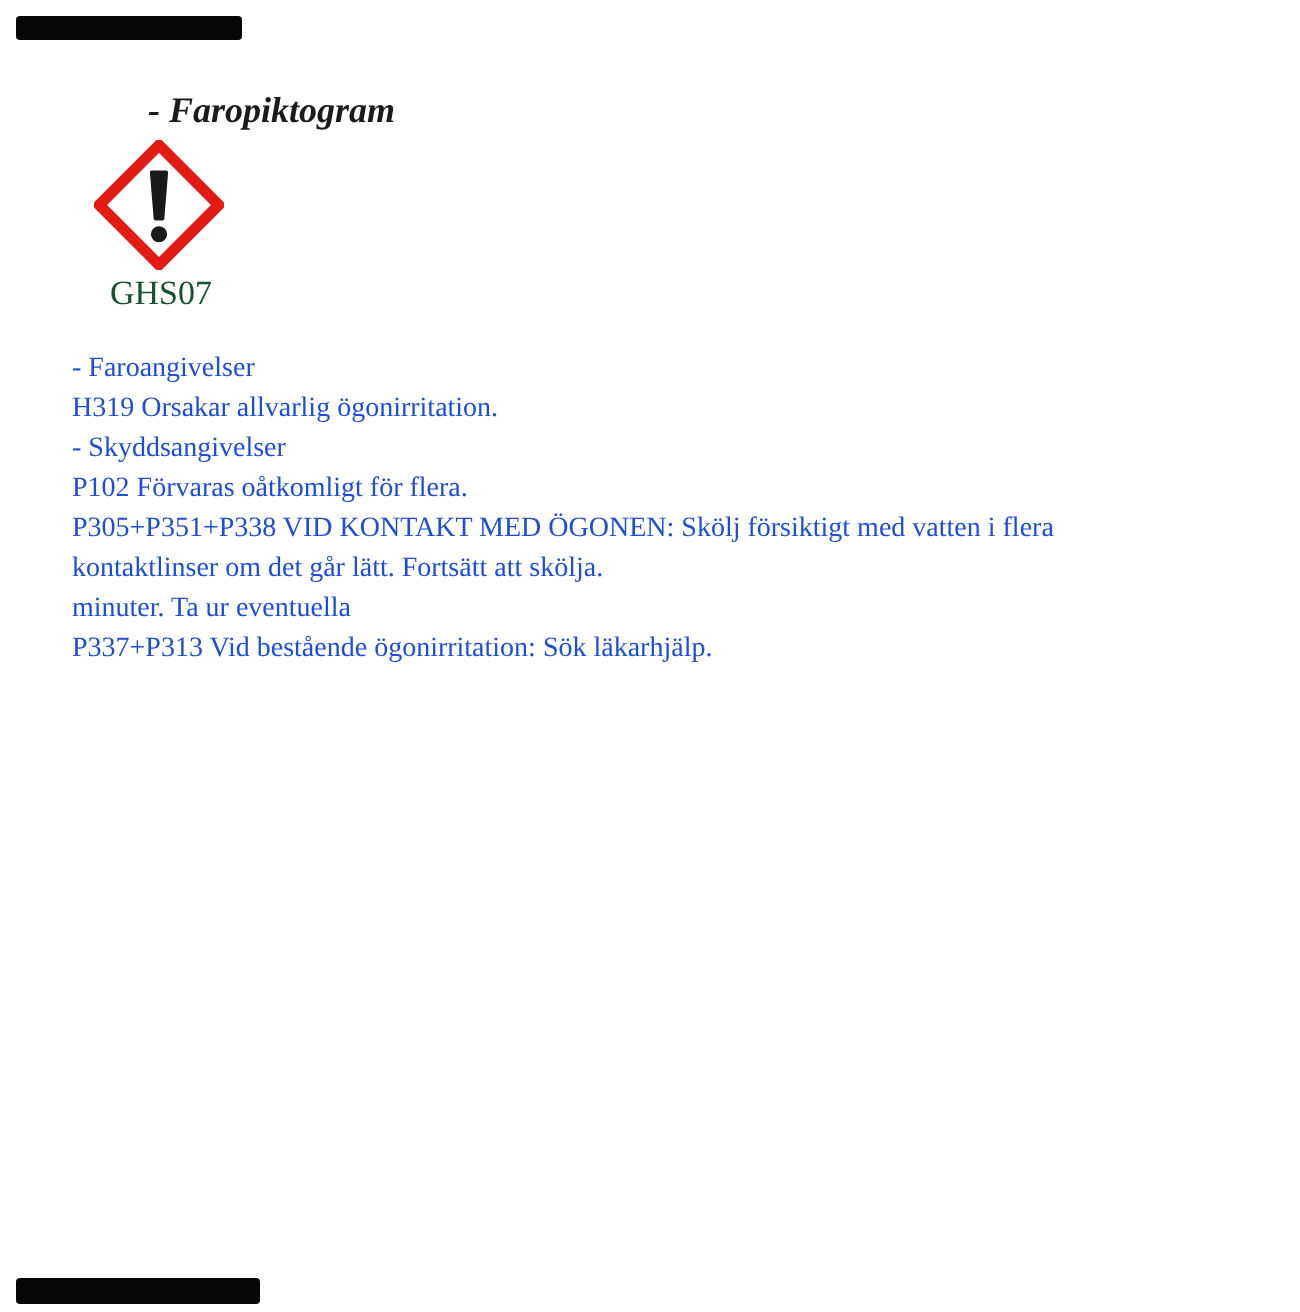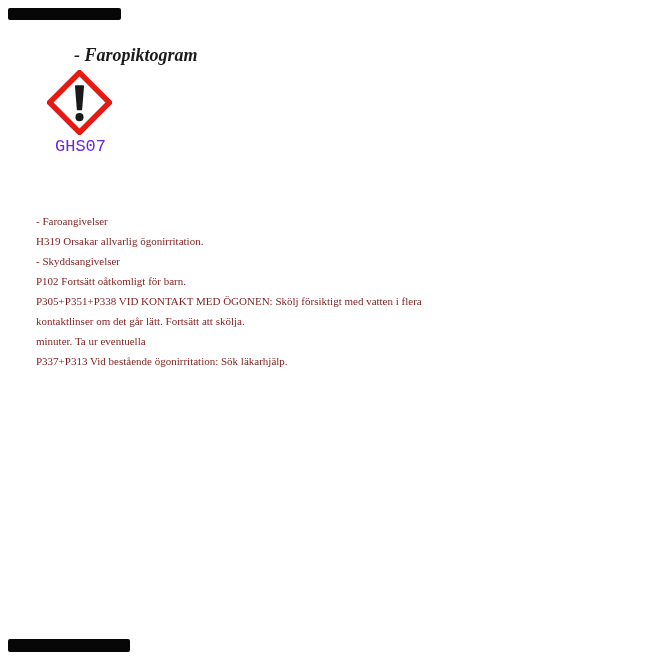--- a/index.html
+++ b/index.html
@@ -41,33 +41,31 @@
     height: 65px;
   }
   .pictogram svg { display: block; width: 100%; height: 100%; }
 
   .ghs-label {
     position: absolute;
     left: 55px;
     top: 138px;
     font-size: 17px;
     line-height: 1;
-    color: #6d28d9;
+    color: #14532d;
     white-space: nowrap;
-    font-family: Liberation Mono, monospace;
   }
 
   .statements {
     position: absolute;
     left: 36px;
     top: 175px;
-    font-size: 11px;
+    font-size: 14px;
     line-height: 20px;
-    color: #7f1d1d;
-    margin-top: 36px;
+    color: #1d4ed8;
   }
   .statements .line {
     white-space: nowrap;
   }
 </style>
 </head>
 <body>
 
 <div>
 
@@ -82,21 +80,21 @@
       <circle cx="50" cy="72.5" r="6.2" fill="#1a1a1a"></circle>
     </svg>
   </div>
 
   <div class="ghs-label">GHS07</div>
 
   <div class="statements">
     <div class="line">- Faroangivelser</div>
     <div class="line">H319 Orsakar allvarlig ögonirritation.</div>
     <div class="line">- Skyddsangivelser</div>
-    <div class="line">P102 Fortsätt oåtkomligt för barn.</div>
+    <div class="line">P102 Förvaras oåtkomligt för flera.</div>
     <div class="line">P305+P351+P338 VID KONTAKT MED ÖGONEN: Skölj försiktigt med vatten i flera</div>
     <div class="line">kontaktlinser om det går lätt. Fortsätt att skölja.</div>
     <div class="line">minuter. Ta ur eventuella</div>
     <div class="line">P337+P313 Vid bestående ögonirritation: Sök läkarhjälp.</div>
   </div>
 
   <div class="scan-bar bottom"></div>
 
 </div>
 

